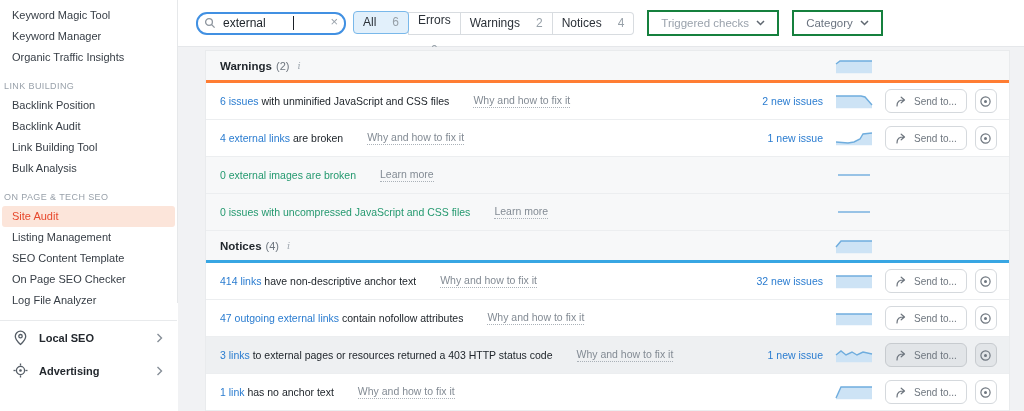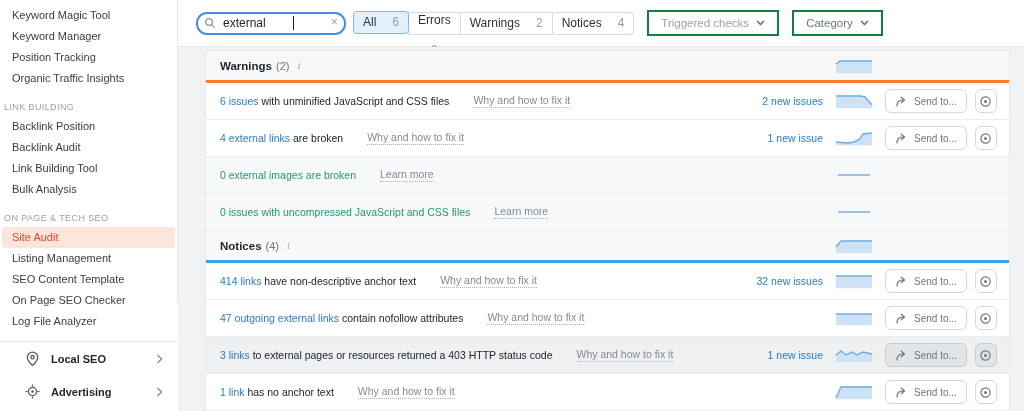--- a/index.html
+++ b/index.html
@@ -10,21 +10,21 @@
   
   .sidebar { width:178px; height:303px; background:#fff; border-right:1px solid #e6e8ea;
              padding-top:5px; flex-shrink:0; }
   .side-item { height:21px; line-height:21px; padding-left:12px; font-size:11px;
                color:#363d45; white-space:nowrap; cursor:pointer; }
   .side-section { height:18px; line-height:18px; padding-left:4px; font-size:9px;
                   letter-spacing:.4px; color:#99a1aa; margin-top:9px; white-space:nowrap; }
   .side-item.active { color:#e7482c; background:#fce5da; margin:0 2px; padding-left:10px;
                       border-radius:3px; }
   .side-divider { border-top:1px solid #e8eaec; margin-top:9px; }
-  .side-foot { height:33px; display:flex; align-items:center; padding-left:25px; cursor:pointer; }
+  .side-foot { height:33px; display:flex; align-items:center; padding-left:13px; cursor:pointer; }
   .side-foot .lbl { font-size:11px; font-weight:bold; color:#23282e; margin-left:11px; }
   .side-foot .chev { margin-left:auto; margin-right:14px; display:flex; }
   .icon-svg { display:block; }
 
   
   .main { flex:1; display:flex; flex-direction:column; min-width:0; }
   .topbar { height:47px; background:#fff; border-bottom:1px solid #e5e7ea;
             display:flex; align-items:center; padding-left:18px; flex-shrink:0; }
   .content { flex:1; background:#f1f2f4; position:relative; }
   .panel { position:absolute; left:27px; right:14px; top:3px; bottom:-6px;
@@ -87,21 +87,20 @@
   .row.hover .btn-send, .row.hover .btn-eye { background:#e2e5e8; border-color:#c7cbcf; }
 </style>
 </head>
 <body>
 
 <div class="app">
 
   <div class="sidebar">
     <div class="side-item">Keyword Magic Tool</div>
     <div class="side-item">Keyword Manager</div>
-    <div class="side-item">Position Tracking</div>
     <div class="side-item">Organic Traffic Insights</div>
 
     <div class="side-section">LINK BUILDING</div>
     <div class="side-item">Backlink Position</div>
     <div class="side-item">Backlink Audit</div>
     <div class="side-item">Link Building Tool</div>
     <div class="side-item">Bulk Analysis</div>
 
     <div class="side-section">ON PAGE &amp; TECH SEO</div>
     <div class="side-item active">Site Audit</div>

